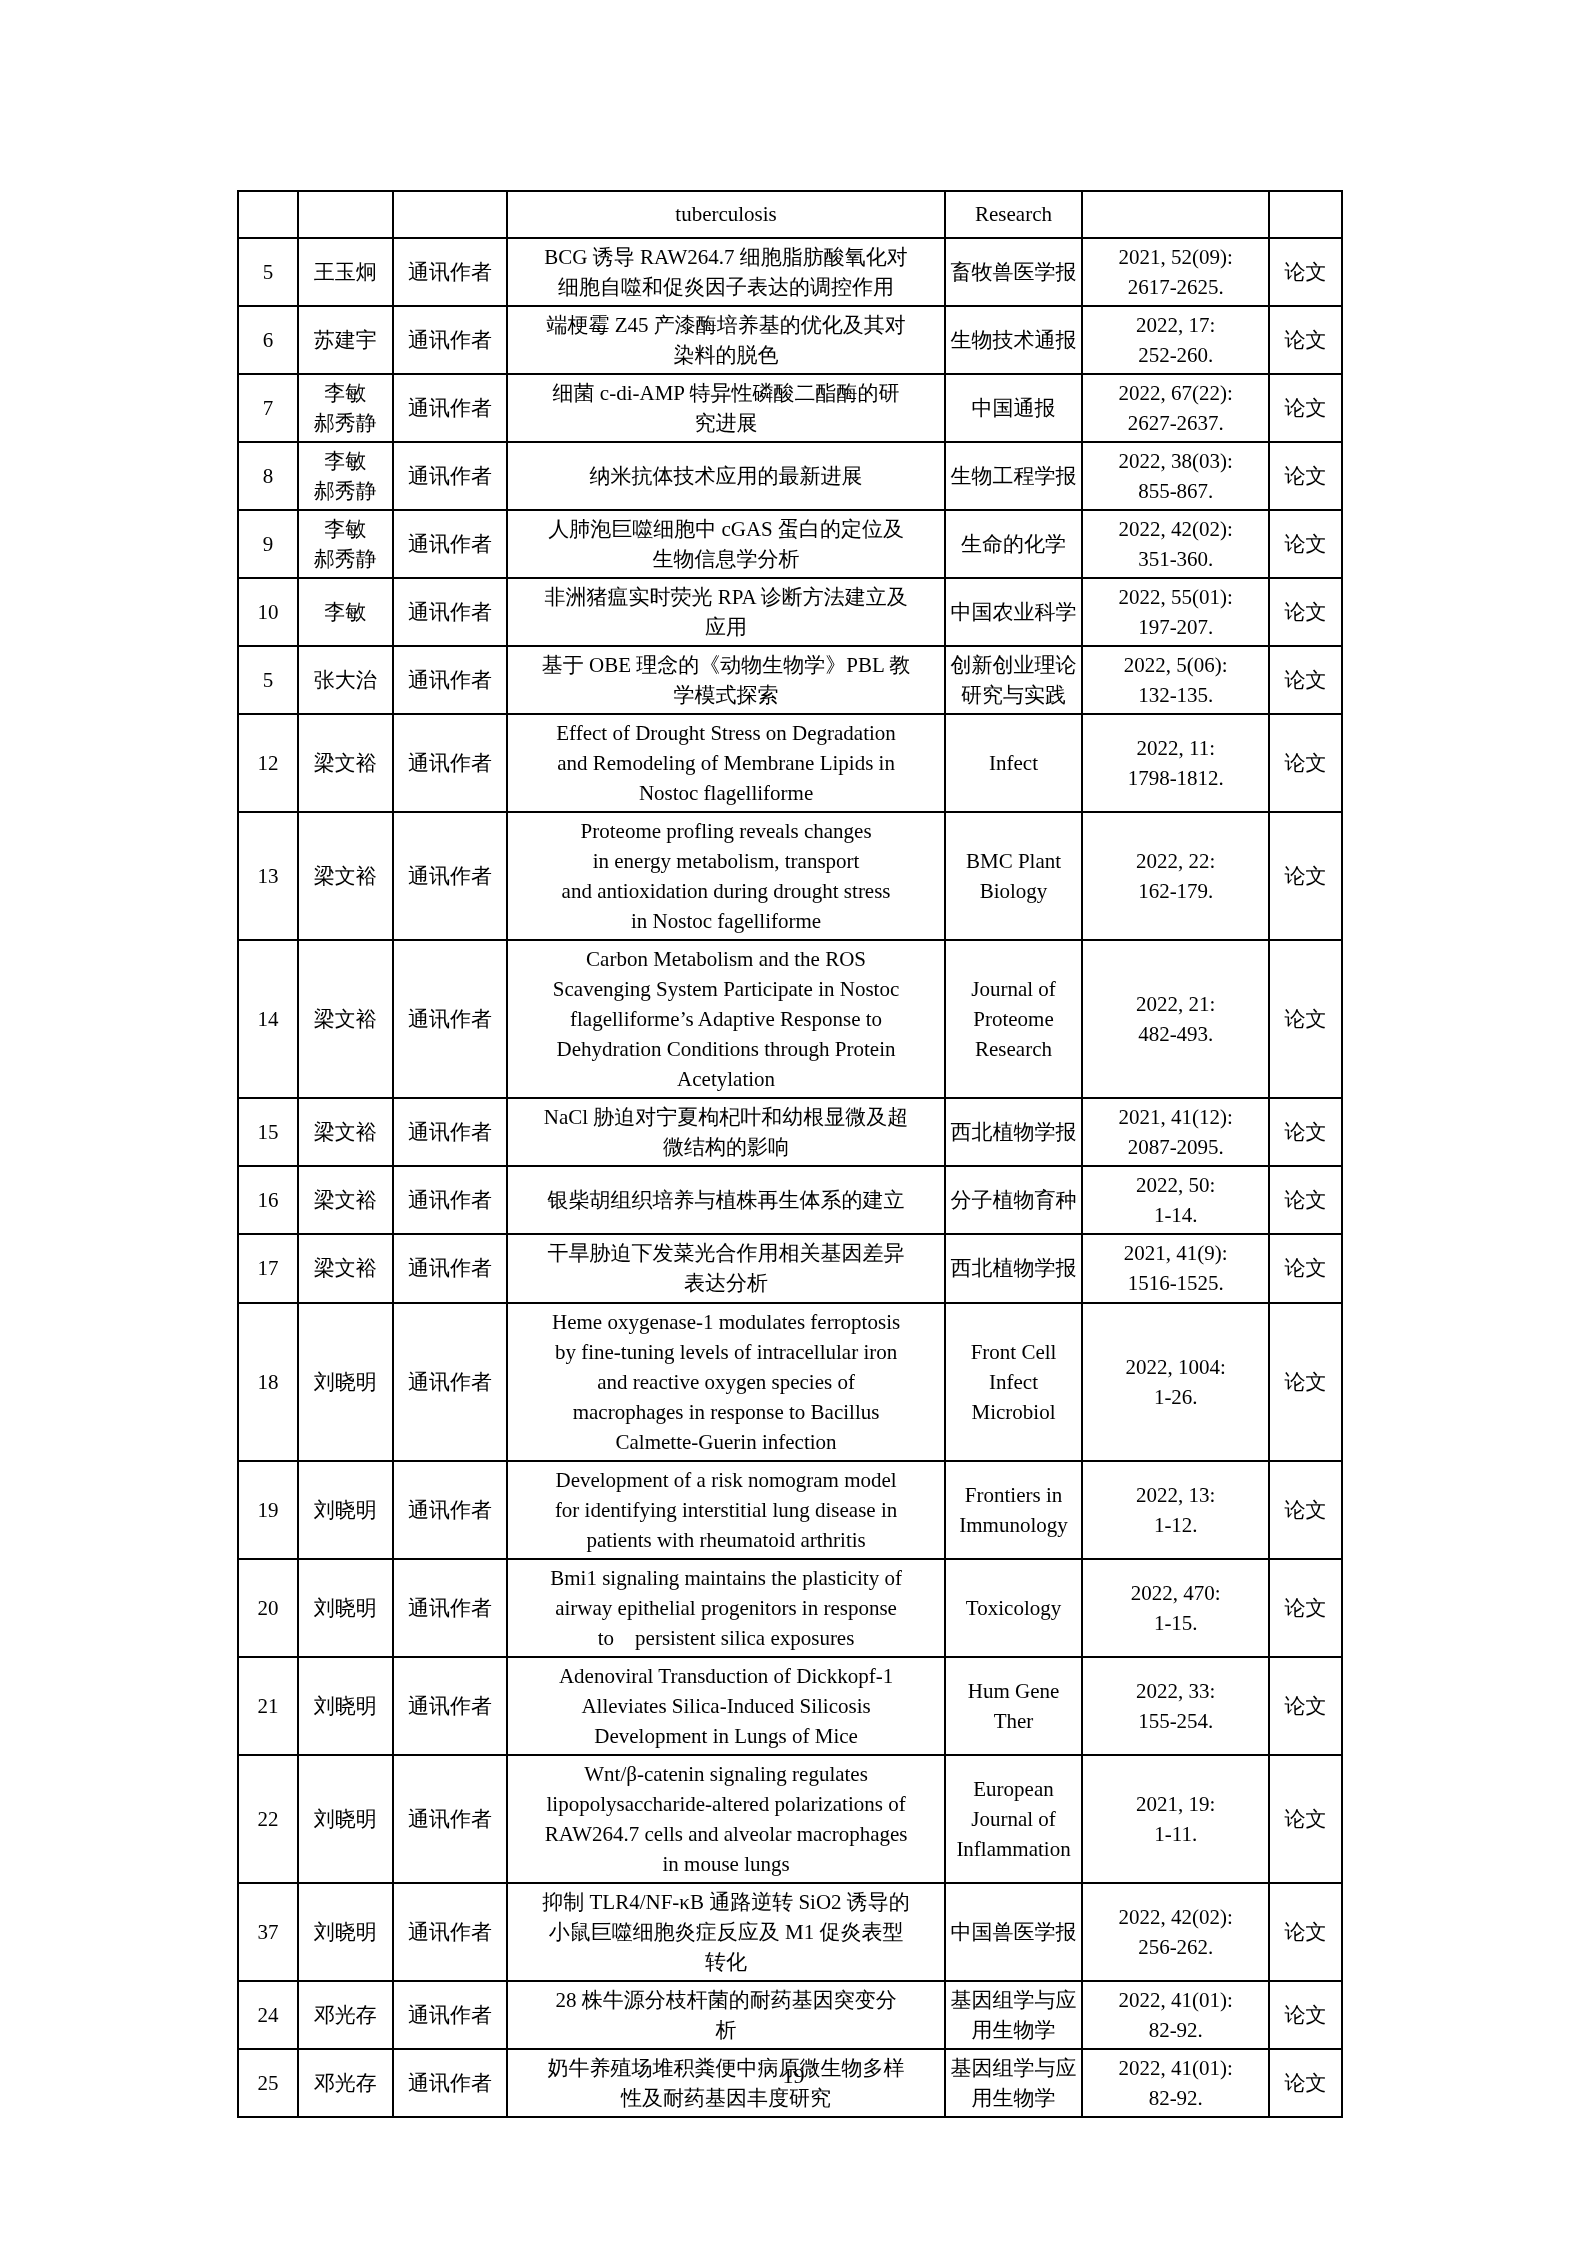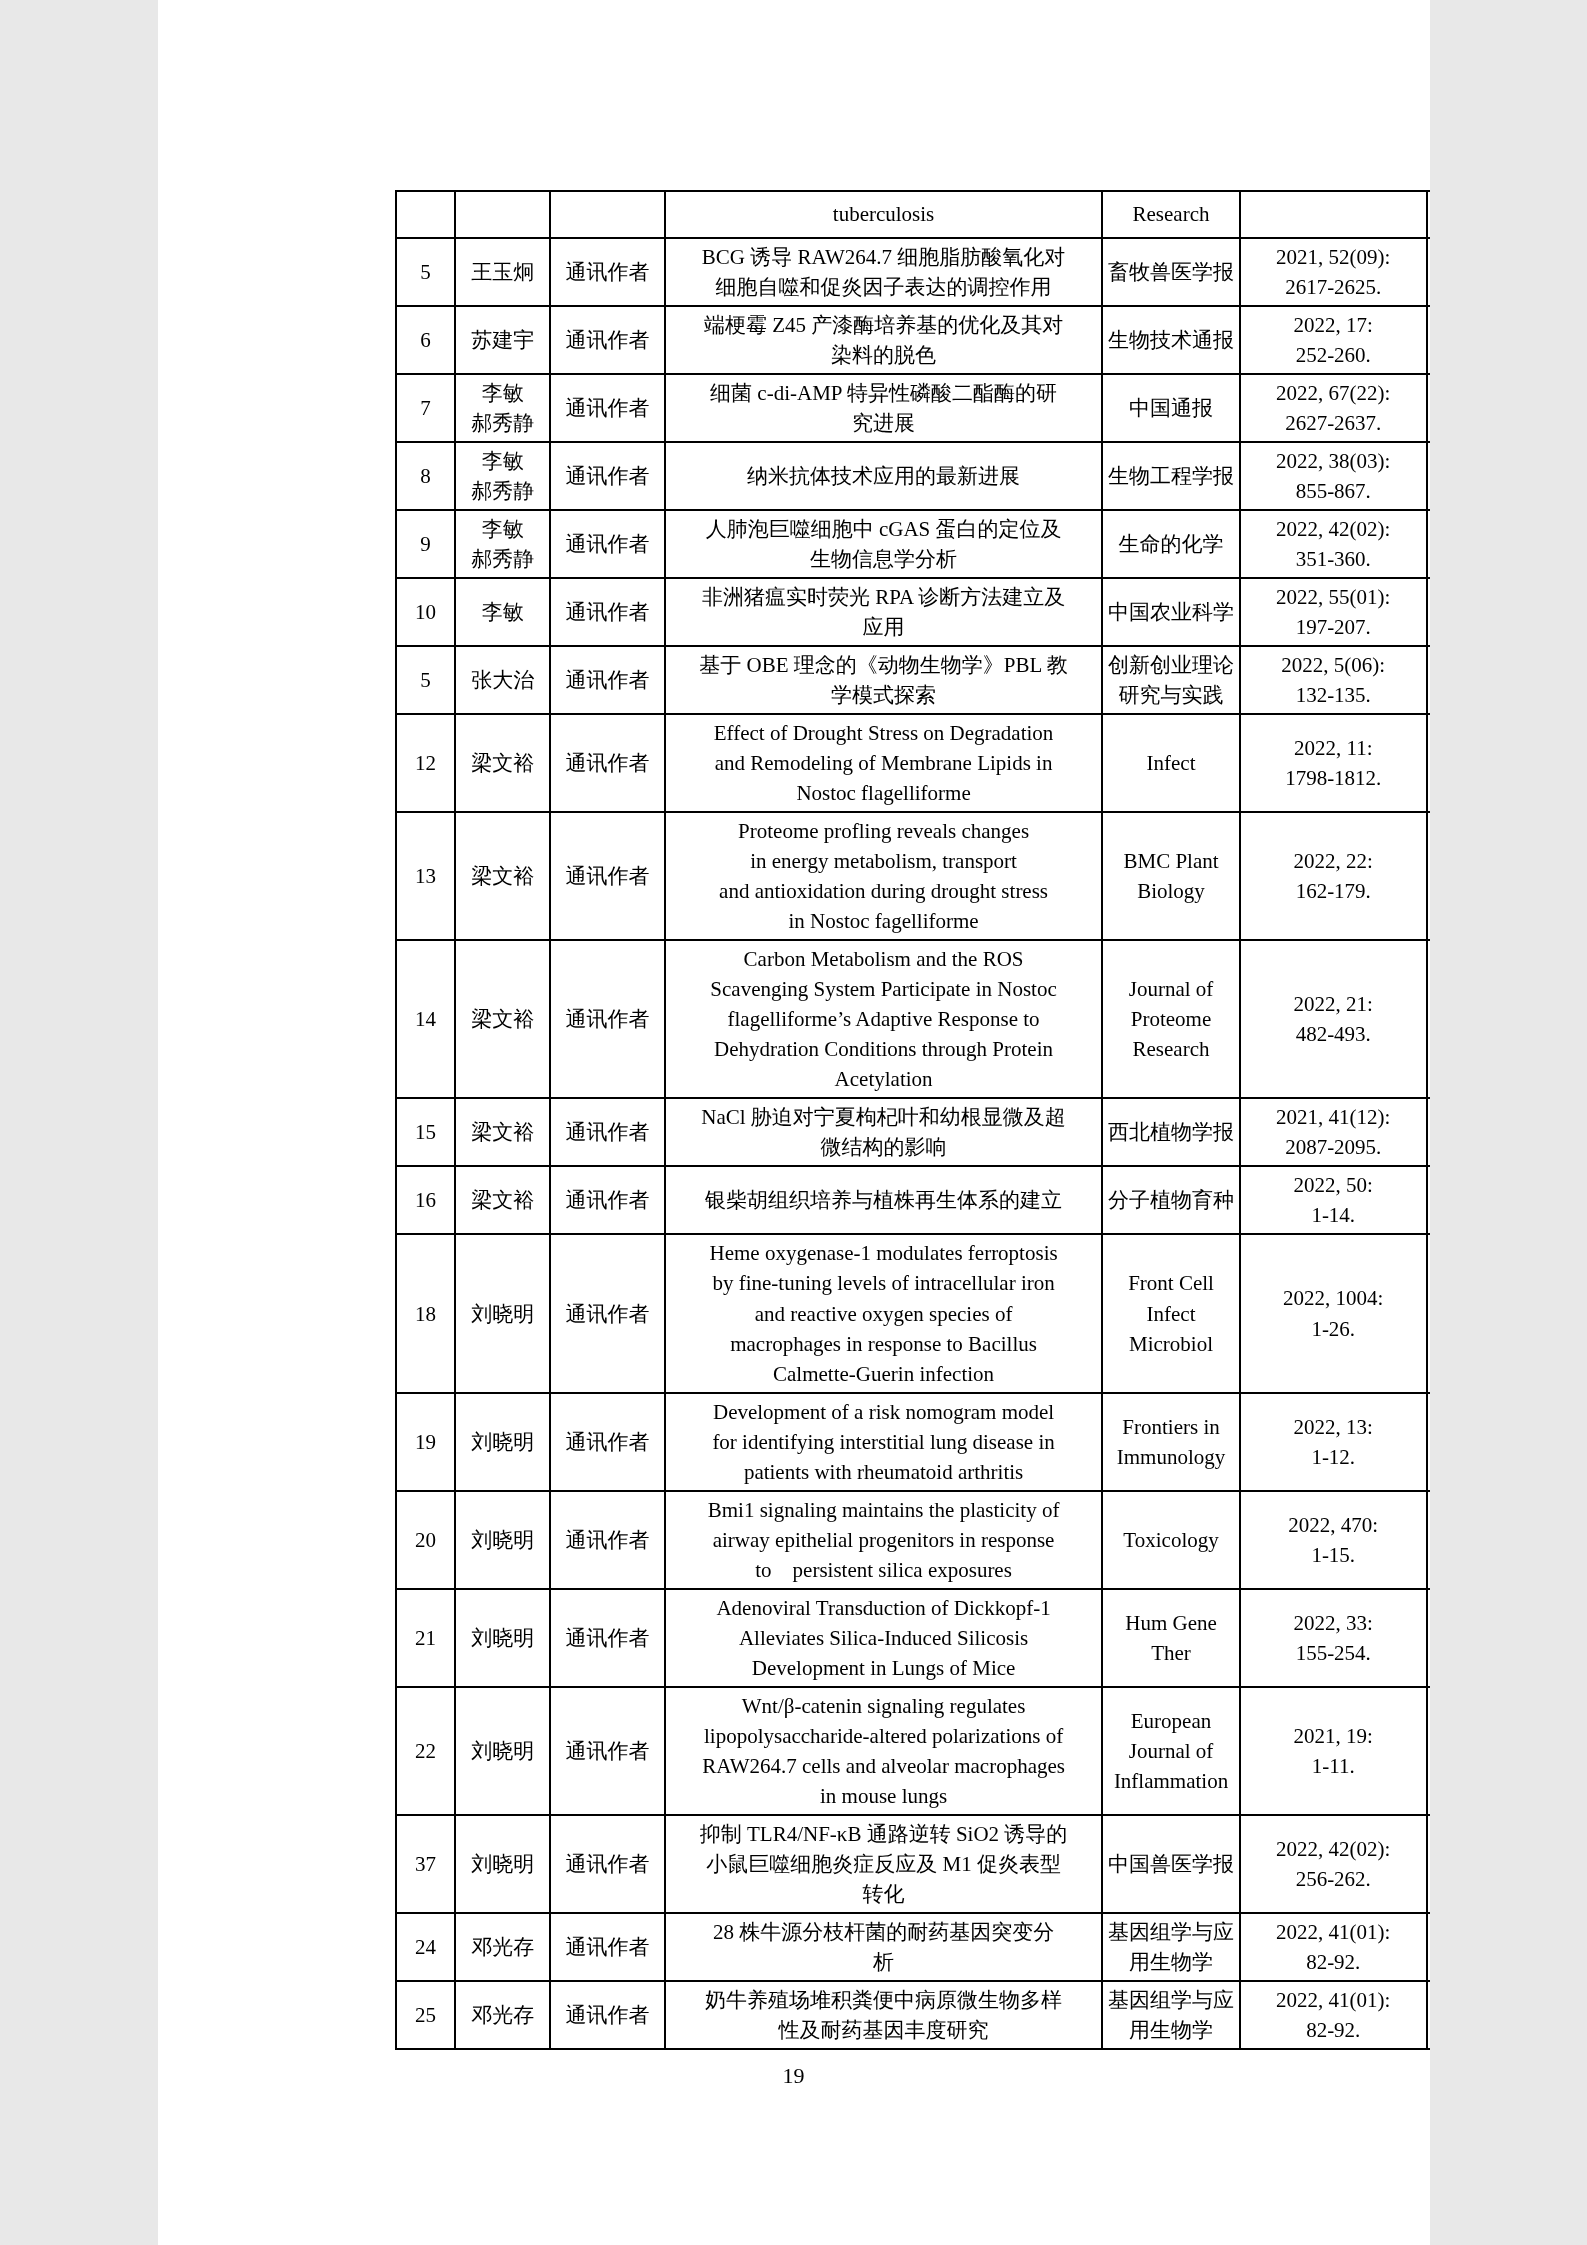--- a/index.html
+++ b/index.html
@@ -2,21 +2,21 @@
 <html><head>
 <meta charset="utf-8">
 <style>
   html, body {
     margin: 0;
     padding: 0;
     background: #e8e8e8;
   }
   .page {
     position: relative;
-    width: 1272px;
+    width: 1587px;
     height: 2245px;
     margin: 0 auto;
     background: #ffffff;
     color: #000000;
     font-family: "Liberation Serif", "DejaVu Serif", serif;
     overflow: hidden;
   }
   table.pub-table {
     position: absolute;
     left: 237px;
@@ -217,20 +217,31 @@
           <td>16</td>
           <td>梁文裕</td>
           <td>通讯作者</td>
           <td>银柴胡组织培养与植株再生体系的建立</td>
           <td>分子植物育种</td>
           <td>2022, 50:
 1-14.</td>
           <td>论文</td>
         </tr>
         <tr>
+          <td>17</td>
+          <td>梁文裕</td>
+          <td>通讯作者</td>
+          <td>干旱胁迫下发菜光合作用相关基因差异
+表达分析</td>
+          <td>西北植物学报</td>
+          <td>2021, 41(9):
+1516-1525.</td>
+          <td>论文</td>
+        </tr>
+        <tr>
           <td>18</td>
           <td>刘晓明</td>
           <td>通讯作者</td>
           <td>Heme oxygenase-1 modulates ferroptosis
 by fine-tuning levels of intracellular iron
 and reactive oxygen species of
 macrophages in response to Bacillus
 Calmette-Guerin infection</td>
           <td>Front Cell
 Infect

